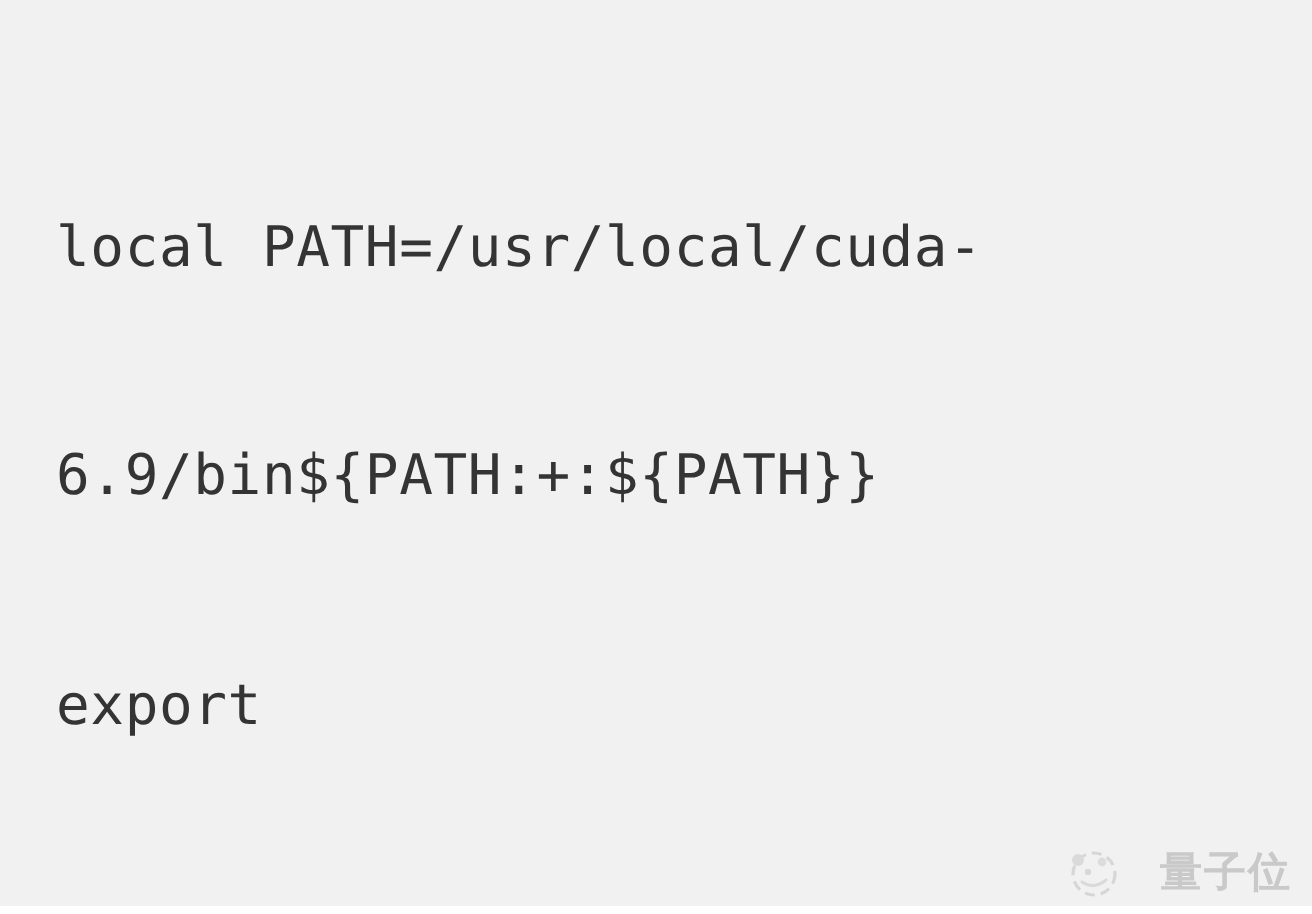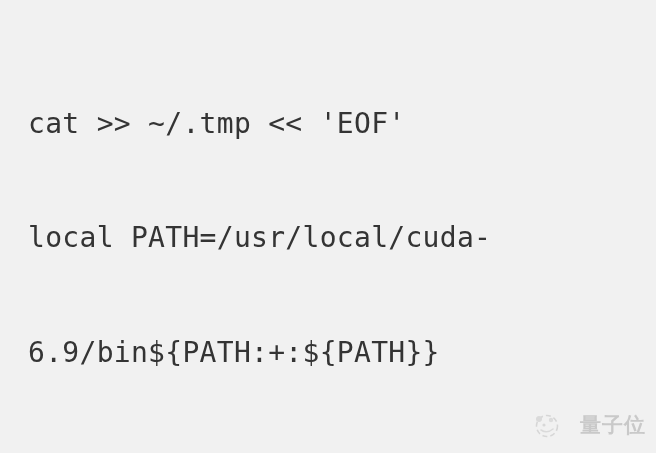--- a/index.html
+++ b/index.html
@@ -30,21 +30,21 @@
     color: #343434;
     white-space: pre;
     letter-spacing: 0.3px;
   }
   .code-line {
     height: 38.3px;
   }
   .watermark {
     position: absolute;
     right: 10px;
-    bottom: 14px;
+    bottom: 3px;
     display: flex;
     align-items: center;
     gap: 20px;
     user-select: none;
     text-align: right;
   }
   .watermark-logo {
     width: 27px;
     height: 27px;
     flex: 0 0 auto;
@@ -57,21 +57,20 @@
     letter-spacing: 1px;
     font-family: "DejaVu Sans", sans-serif;
   }
 </style>
 </head>
 <body>
 
 <div class="panel">
 
   <div class="code-block">
-    <div class="code-line">cat &gt;&gt; ~/.tmp &lt;&lt; 'EOF'</div>
     <div class="code-line">local PATH=/usr/local/cuda-</div>
     <div class="code-line">6.9/bin${PATH:+:${PATH}}</div>
     <div class="code-line">export</div>
     
     
     
     
     
     
   </div>

